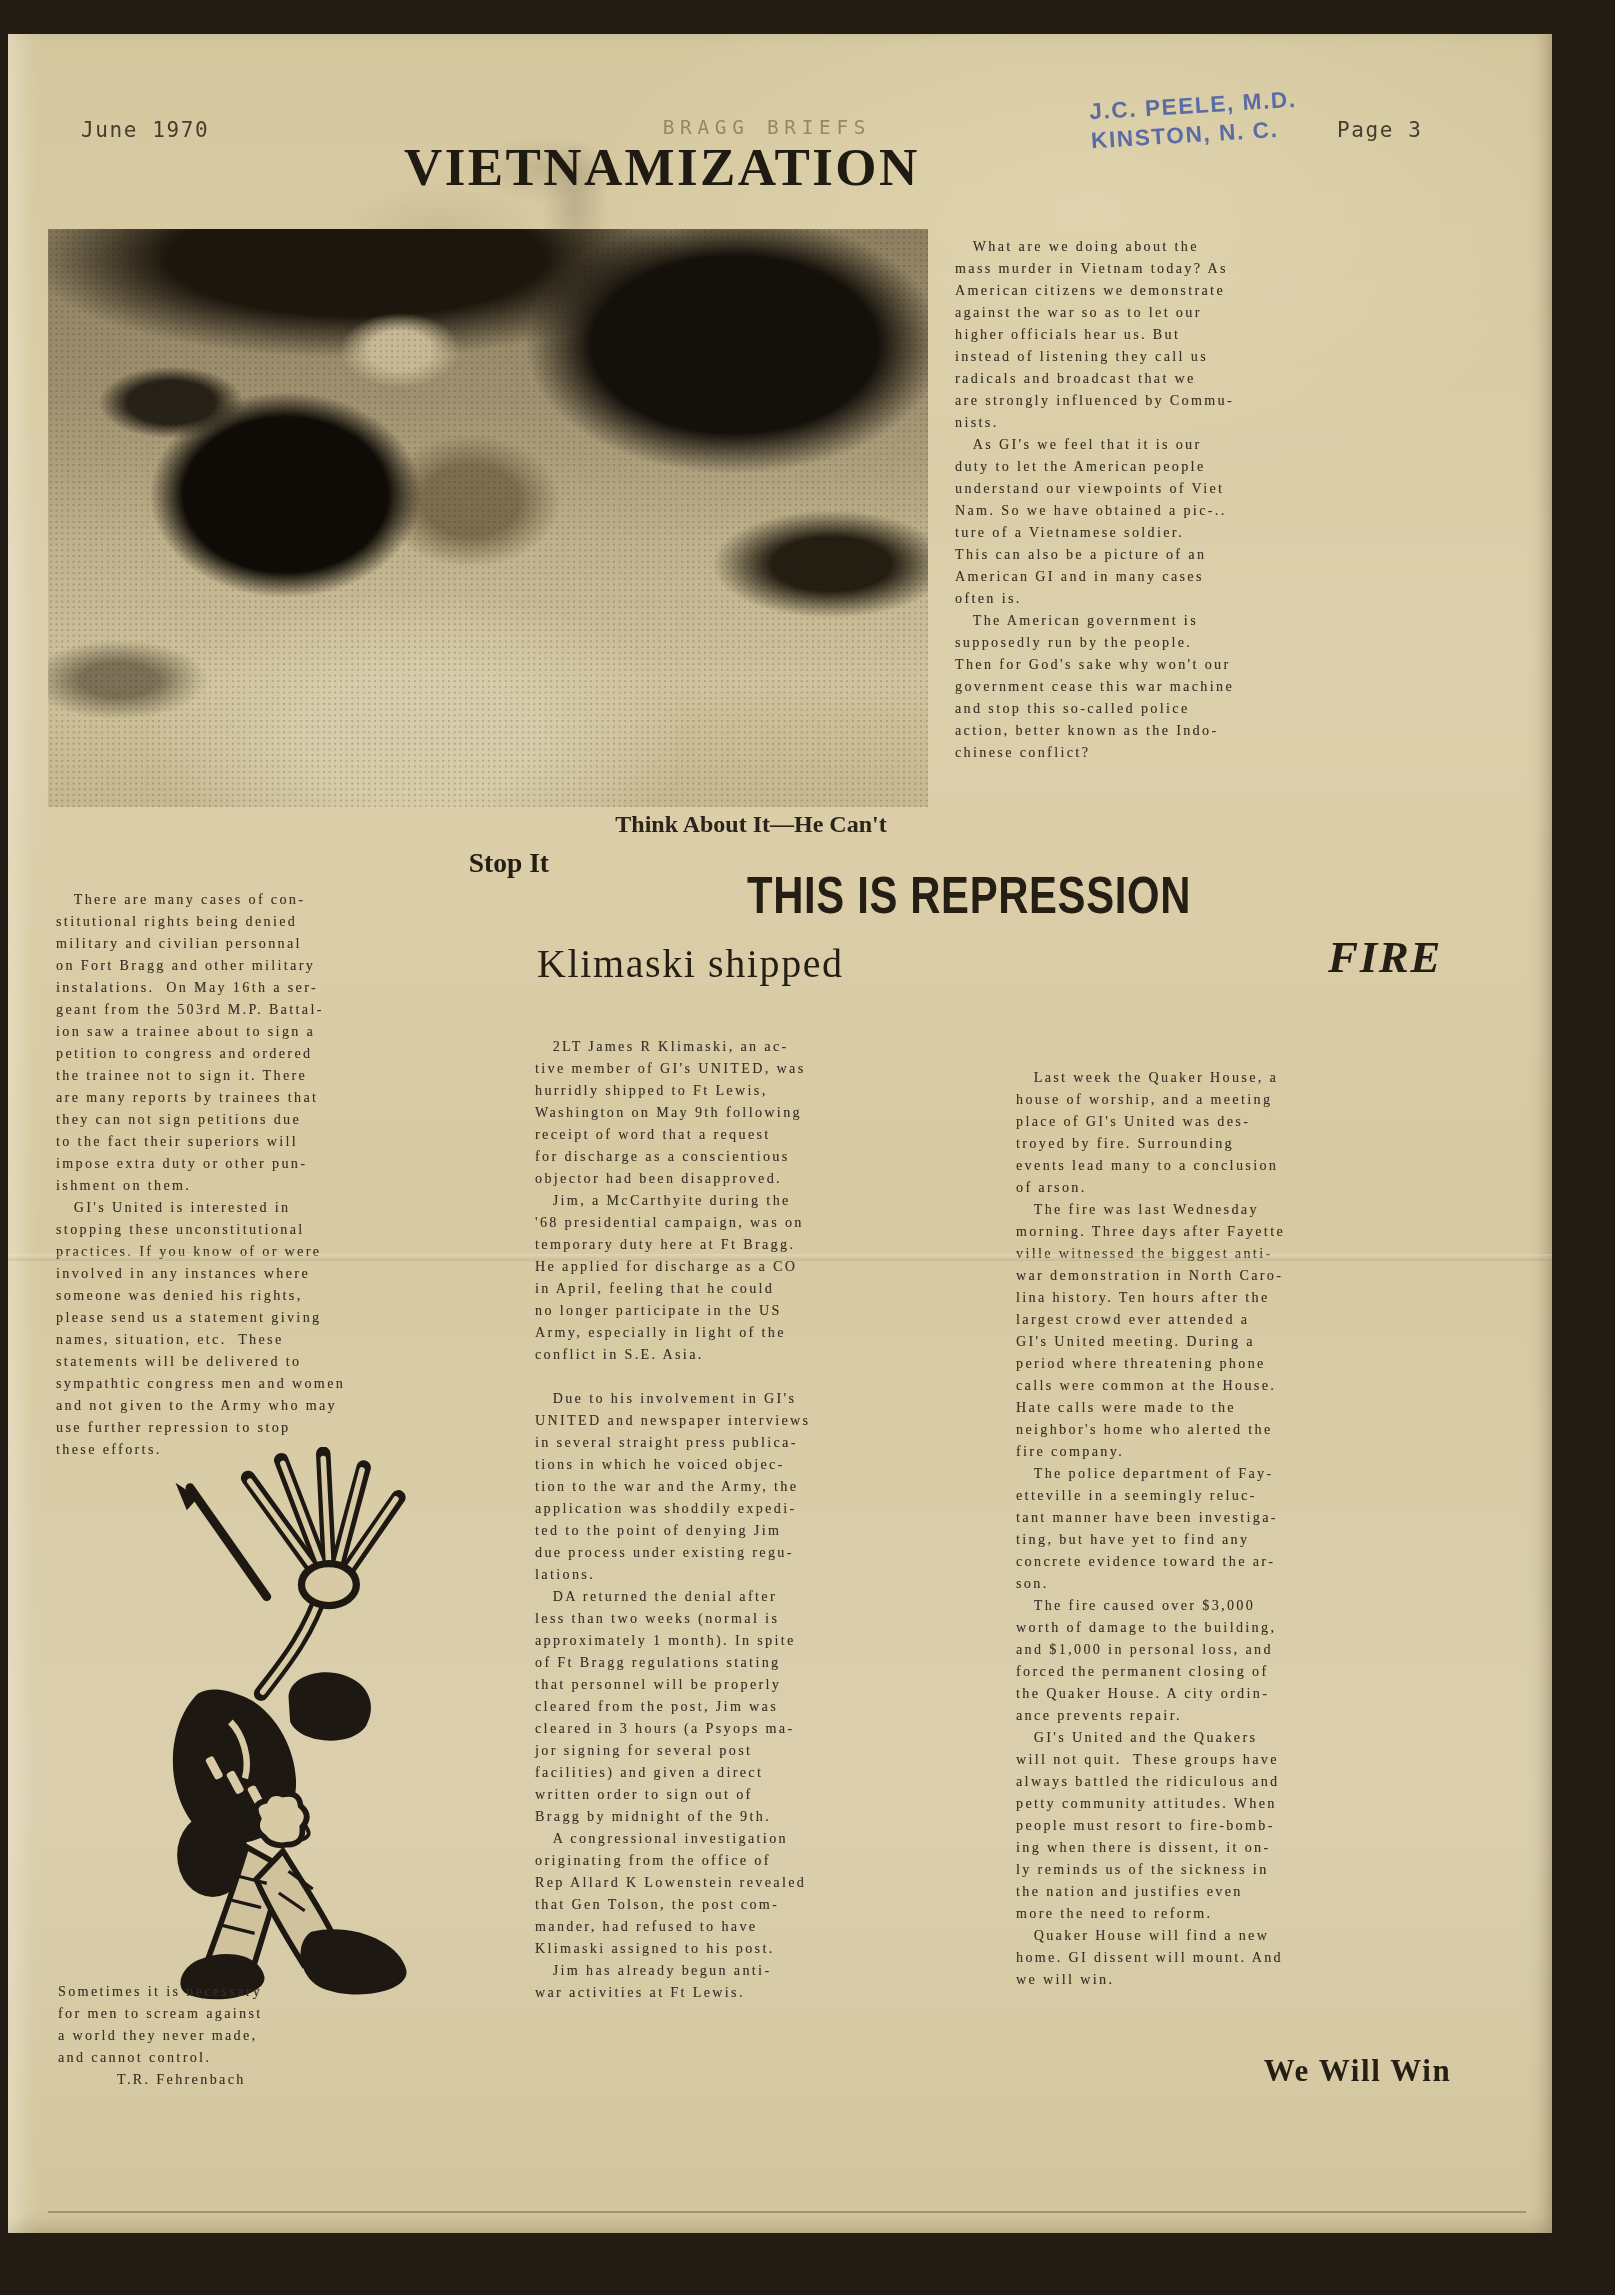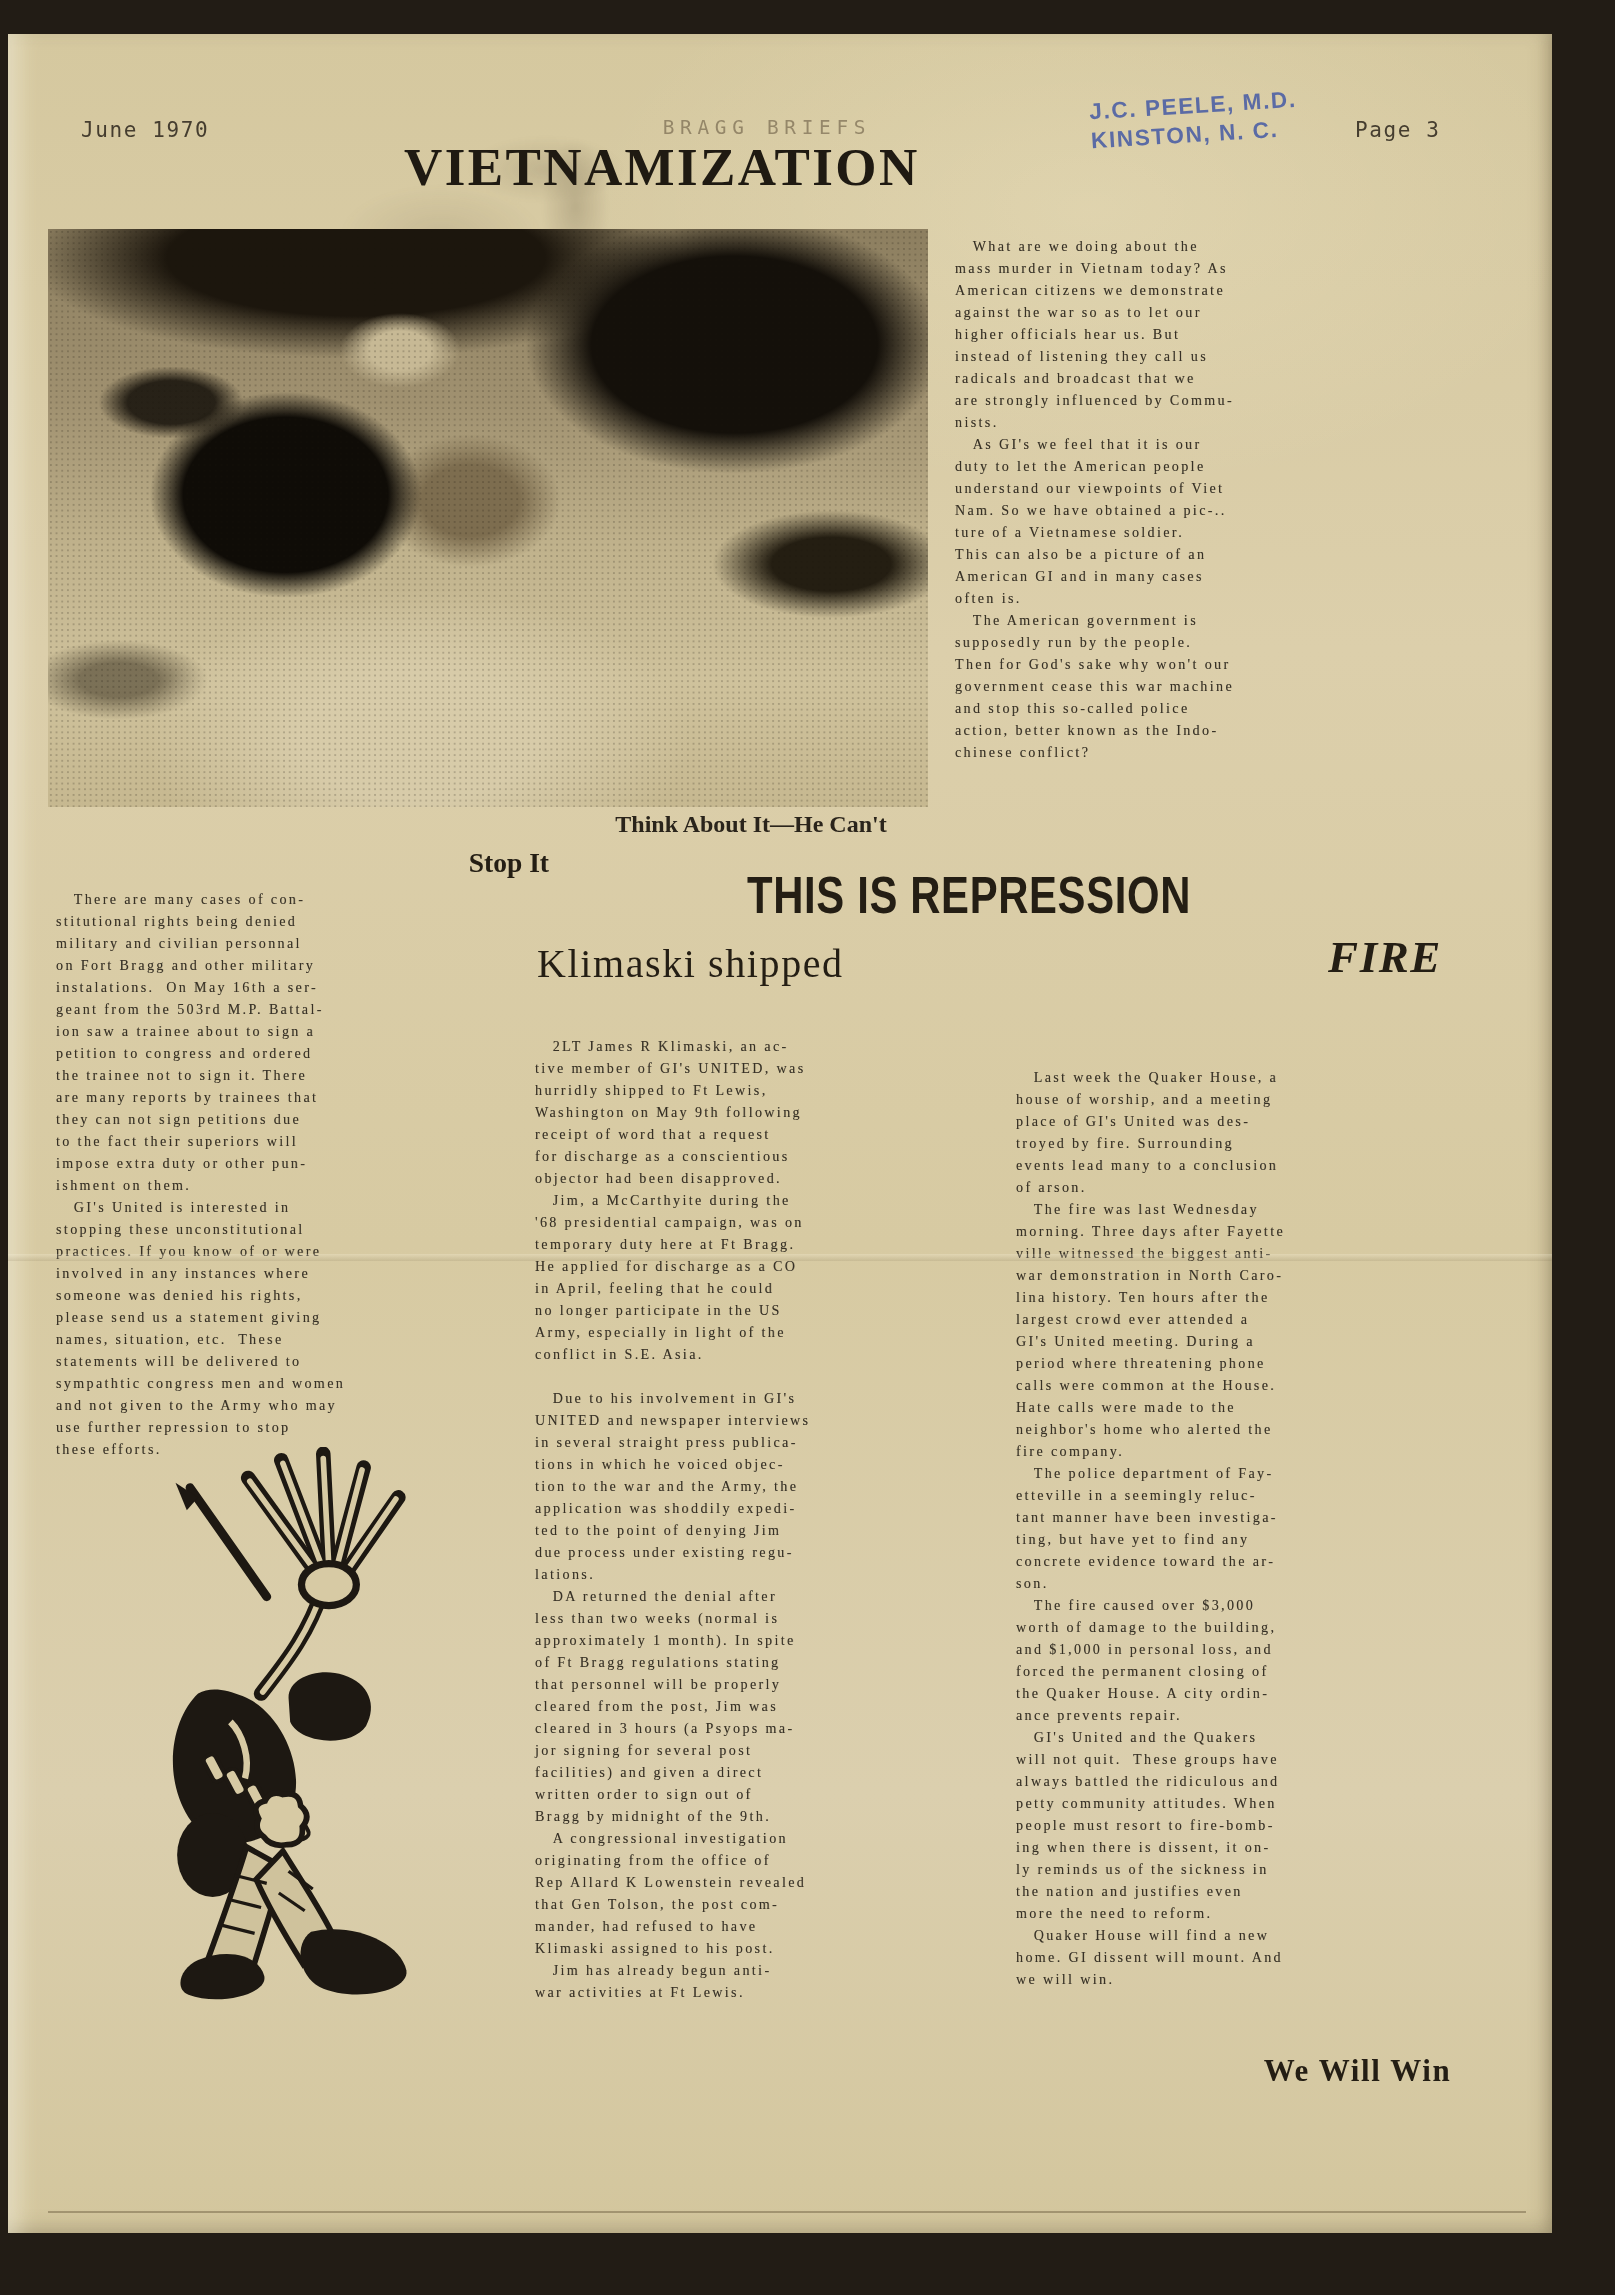--- a/index.html
+++ b/index.html
@@ -54,21 +54,21 @@
   }
   .wewillwin{
     position:absolute;left:1212px;top:2019px;width:275px;text-align:center;
     font-family:"Liberation Serif", serif;font-weight:bold;font-size:31px;letter-spacing:1.6px;color:#241e14;
   }
   .header-date,.page-num{
     position:absolute;font-family:"DejaVu Sans Mono", monospace;
     font-size:21px;letter-spacing:1.6px;color:#453d2f;text-align:right;
   }
   .header-date{left:73px;top:84px;}
-  .page-num{left:1329px;top:84px;margin-left:18px;}
+  .page-num{left:1329px;top:84px;}
   .masthead{
     position:absolute;left:557px;top:82px;width:404px;text-align:center;
     font-family:"DejaVu Sans Mono", monospace;font-size:19.4px;letter-spacing:5.7px;
     color:rgba(92,78,56,0.55);filter:blur(0.6px);
   }
   .stamp{
     position:absolute;left:1082px;top:57px;
     font-family:"Liberation Sans", sans-serif;font-weight:bold;
     font-size:22.6px;line-height:29px;letter-spacing:1.6px;
     color:#4e61a5;transform:rotate(-3.5deg);opacity:0.9;
@@ -318,19 +318,24 @@
         <path d="M188,560 l40,10"></path>
         <path d="M180,592 l40,10"></path>
       <path d="M262,525 l30,22"></path>
         <path d="M250,552 l32,22"></path>
     </g>
 
     <path d="M150,635 C185,620 225,628 232,655 C236,678 175,692 138,678 C120,670 128,645 150,635 Z" fill="#1d1812"></path>
     <path d="M290,600 C340,588 400,612 408,648 C412,675 340,688 300,668 C275,655 268,615 290,600 Z" fill="#1d1812"></path>
   </svg>
 
+  <div class="typed" style="left:50px;top:1947px;width:452px;">Sometimes it is necessary
+for men to scream against
+a world they never made,
+and cannot control.
+          T.R. Fehrenbach</div>
 
   <div class="wewillwin">We Will Win</div>
 
   <div class="crease"></div>
   <div class="rule-bottom"></div>
 </div>
 
 
 </body></html>

